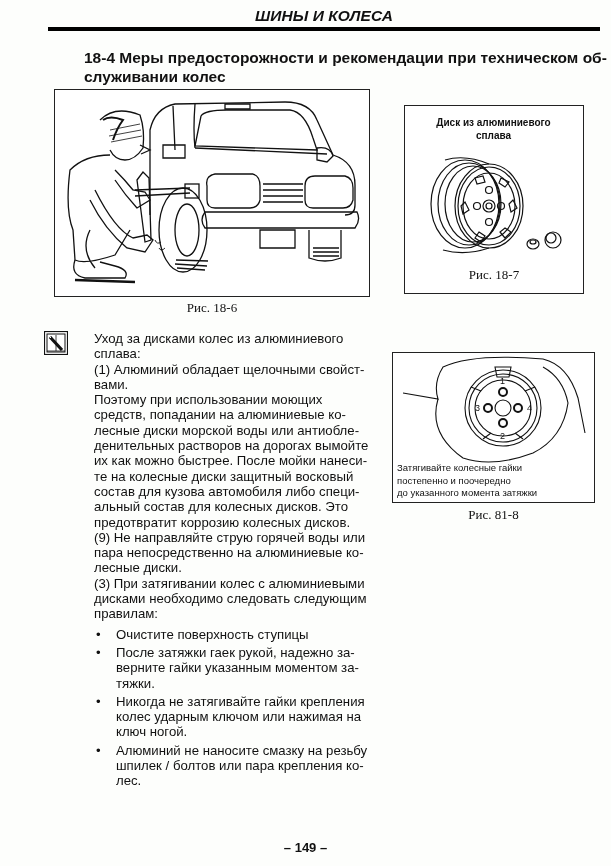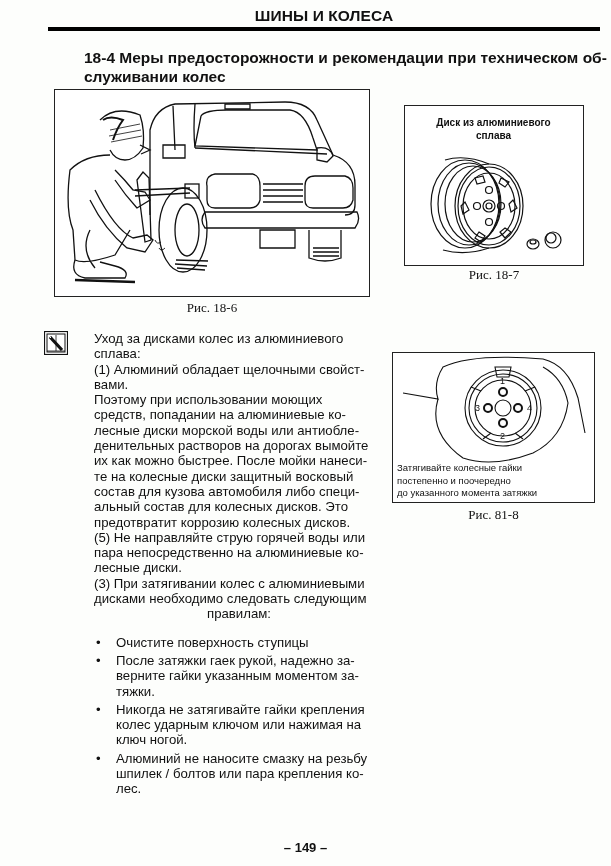--- a/index.html
+++ b/index.html
@@ -3,21 +3,21 @@
 <meta charset="utf-8">
 <style>
   html, body { margin:0; padding:0; }
   body {
     width:611px; height:866px; background:#fdfefc; position:relative; overflow:hidden;
     font-family:"Liberation Sans", sans-serif; color:#111;
   }
   .abs { position:absolute; }
   .running-head {
     left:48px; width:552px; top:7px; text-align:center;
-    font-size:15.5px; font-weight:bold; letter-spacing:0.1px;
+    font-size:15.5px; font-weight:bold; letter-spacing:0.1px;font-style:italic;
   }
   .rule { left:48px; width:552px; top:27px; height:4px; background:#000; }
   .section-title {
     left:48px; width:552px; top:48px; font-size:15.5px; font-weight:bold; line-height:19px;margin-left:36px;
   }
   .fig-frame { border:1.5px solid #222; background:#fff; box-sizing:border-box; }
   .caption { font-size:13px; text-align:center;font-family:Liberation Serif, serif; }
   .fig-label { font-size:10px; font-weight:bold; text-align:center; line-height:13px; }
   .fig-note { font-size:9.5px; line-height:12.5px; }
   .body-text { left:94px; width:290px; top:331px; font-size:13.2px; line-height:15.3px; }
@@ -75,21 +75,21 @@
     <path d="M40 100 Q60 140 78 148 L92 145 L98 150 L90 162 L72 158 Q50 140 35 110"></path>
     <path d="M82 90 L88 82 L94 88 L96 150 L90 152 Z"></path>
     <path d="M20 170 Q15 185 30 188 L70 188 Q75 180 60 176 L45 172"></path>
     <path d="M35 140 Q25 160 40 178"></path>
     <path d="M20 190 L80 192" stroke-width="2.5"></path>
     <path d="M100 150 Q102 155 106 152 M104 158 Q106 162 110 158" stroke-width="0.9"></path>
   </svg>
 </div>
 <div class="abs caption" style="left:54px; width:316px; top:300px;">Рис. 18-6</div>
 
-<div class="abs fig-frame" style="left:404px; top:105px; width:180px; height:161px;">
+<div class="abs fig-frame" style="left:404px; top:105px; width:180px; height:189px;">
   <div class="abs fig-label" style="left:0; width:177px; top:10px;">
     <div>Диск из алюминиевого</div>
     <div>сплава</div>
   </div>
   <svg class="abs" style="left:0; top:40px;" width="177" height="116" viewBox="0 0 177 116" fill="none" stroke="#111" stroke-width="1.2">
     <ellipse cx="60" cy="58" rx="34" ry="44"></ellipse>
     <ellipse cx="64" cy="58" rx="31" ry="41"></ellipse>
     <ellipse cx="68" cy="58" rx="28" ry="38"></ellipse>
     <ellipse cx="84" cy="60" rx="34" ry="42"></ellipse>
     <ellipse cx="84" cy="60" rx="31" ry="39"></ellipse>
@@ -125,26 +125,26 @@
   <p>вами.</p>
   <p>Поэтому при использовании моющих</p>
   <p>средств, попадании на алюминиевые ко-</p>
   <p>лесные диски морской воды или антиобле-</p>
   <p>денительных растворов на дорогах вымойте</p>
   <p>их как можно быстрее. После мойки нанеси-</p>
   <p>те на колесные диски защитный восковый</p>
   <p>состав для кузова автомобиля либо специ-</p>
   <p>альный состав для колесных дисков. Это</p>
   <p>предотвратит коррозию колесных дисков.</p>
-  <p>(5) Не направляйте струю горячей воды или</p>
+  <p>(9) Не направляйте струю горячей воды или</p>
   <p>пара непосредственно на алюминиевые ко-</p>
   <p>лесные диски.</p>
   <p>(3) При затягивании колес с алюминиевыми</p>
   <p>дисками необходимо следовать следующим</p>
-  <p style="margin-bottom:13px;text-align:center;">правилам:</p>
+  <p style="margin-bottom:5px;">правилам:</p>
 
   <div class="bullet">
     <span class="dot">•</span>
     <div>Очистите поверхность ступицы</div>
   </div>
   <div class="bullet">
     <span class="dot">•</span>
     <div>После затяжки гаек рукой, надежно за-</div>
     <div>верните гайки указанным моментом за-</div>
     <div>тяжки.</div>

